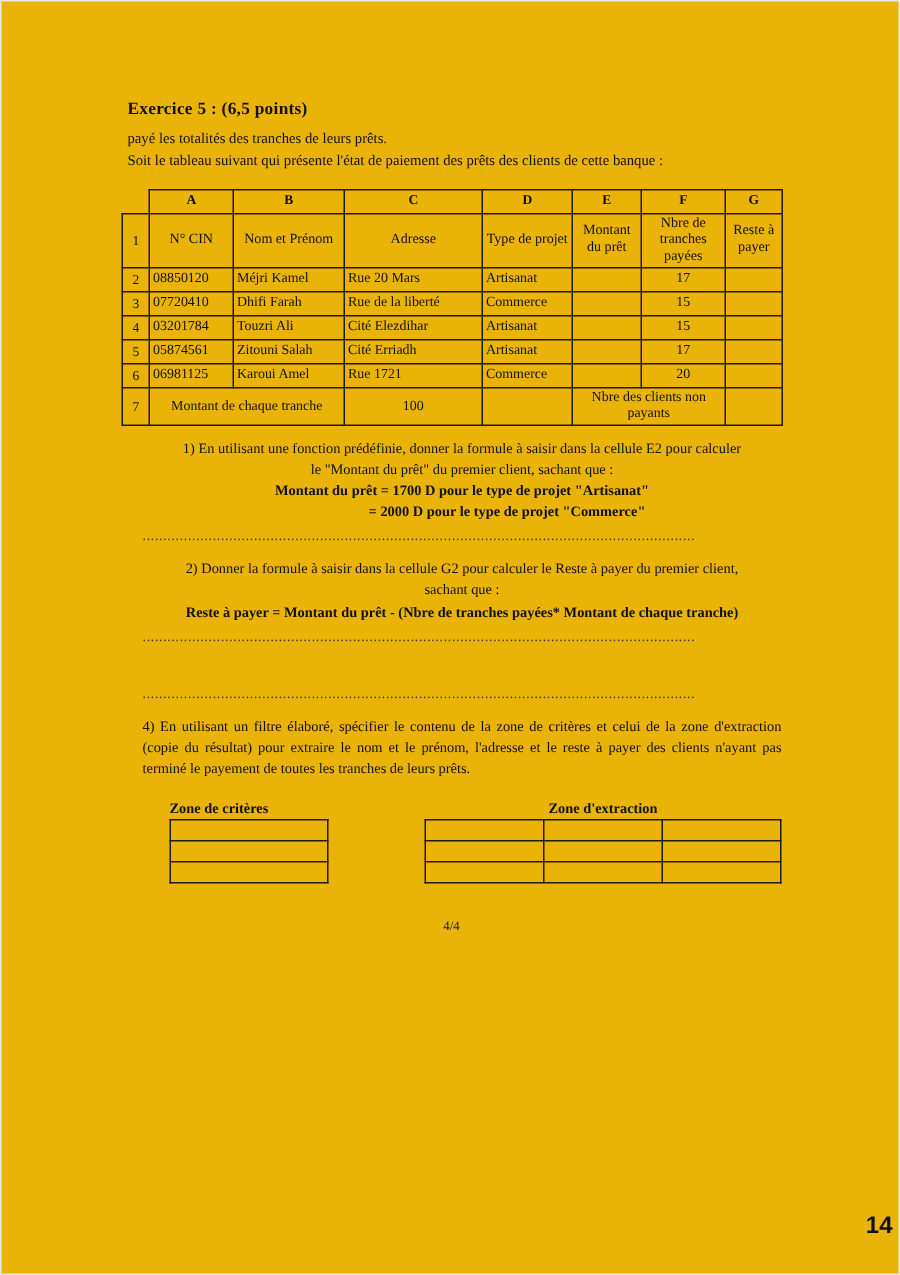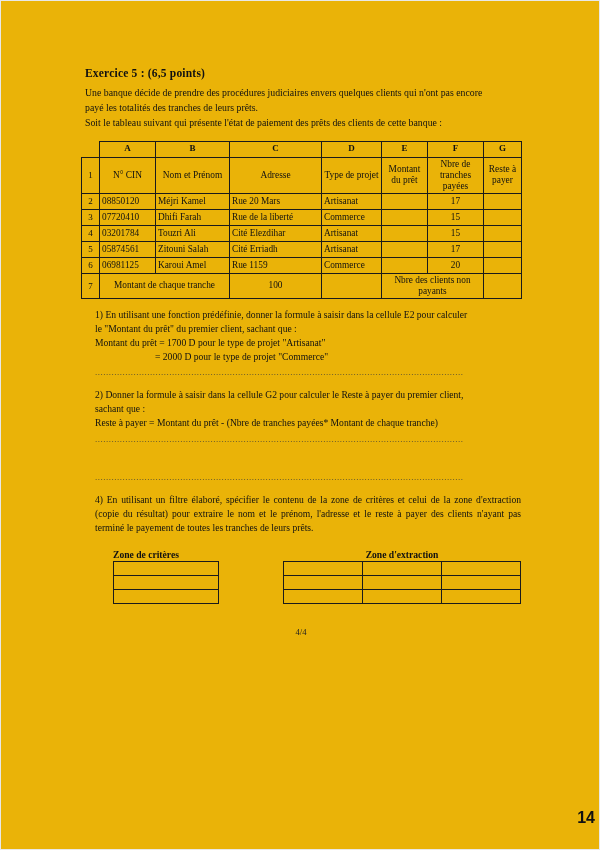--- a/index.html
+++ b/index.html
@@ -97,24 +97,24 @@
   td.b  { font-weight: bold; text-align: center; }
   .rowhdr-tall td { height: 30px; }
   .row7 td { height: 22px; }
 
   
   .qblock { margin-top: 9px; padding-left: 14px; }
   .q {
     font-size: 9.6px;
     line-height: 1.47;
     margin: 0;
-    text-align: left;
+    text-align: center;
   }
   .q.just { text-align: justify; }
-  .q b { font-weight: normal; }
+  .q b { font-weight: bold; }
   .q .ind { display: inline-block; width: 60px; }
   .dots {
     font-size: 9px;
     letter-spacing: .5px;
     color: #3a3a3a;
     margin: 3px 0 0 0;
     white-space: nowrap;
     overflow: hidden;
     height: 12px;
   }
@@ -166,21 +166,20 @@
 </style>
 </head>
 <body>
 
 <div id="page">
   <div id="content">
 
     <div class="ex-title">Exercice 5 : (6,5 points)</div>
 
     <div class="intro">
-      <span class="intro-line">Une banque décide de prendre des procédures judiciaires envers quelques  clients qui n'ont pas encore</span>
       <span class="intro-line">payé les totalités des tranches de leurs prêts.</span>
       <span class="intro-line">Soit  le tableau suivant  qui présente l'état de paiement des prêts des clients de cette banque :</span>
     </div>
 
     <div class="sheet-wrap">
       <table class="sheet">
         <colgroup>
           <col style="width:18px">
           <col style="width:56px">
           <col style="width:74px">
@@ -254,21 +253,21 @@
             <td class="l">Artisanat</td>
             <td class="c"></td>
             <td class="c">17</td>
             <td class="c"></td>
           </tr>
 
           <tr>
             <td class="rowno">6</td>
             <td class="l">06981125</td>
             <td class="l">Karoui Amel</td>
-            <td class="l">Rue 1159</td>
+            <td class="l">Rue 1721</td>
             <td class="l">Commerce</td>
             <td class="c"></td>
             <td class="c">20</td>
             <td class="c"></td>
           </tr>
 
           <tr class="row7">
             <td class="rowno">7</td>
             <td class="b" colspan="2">Montant de chaque tranche</td>
             <td class="c">100</td>

